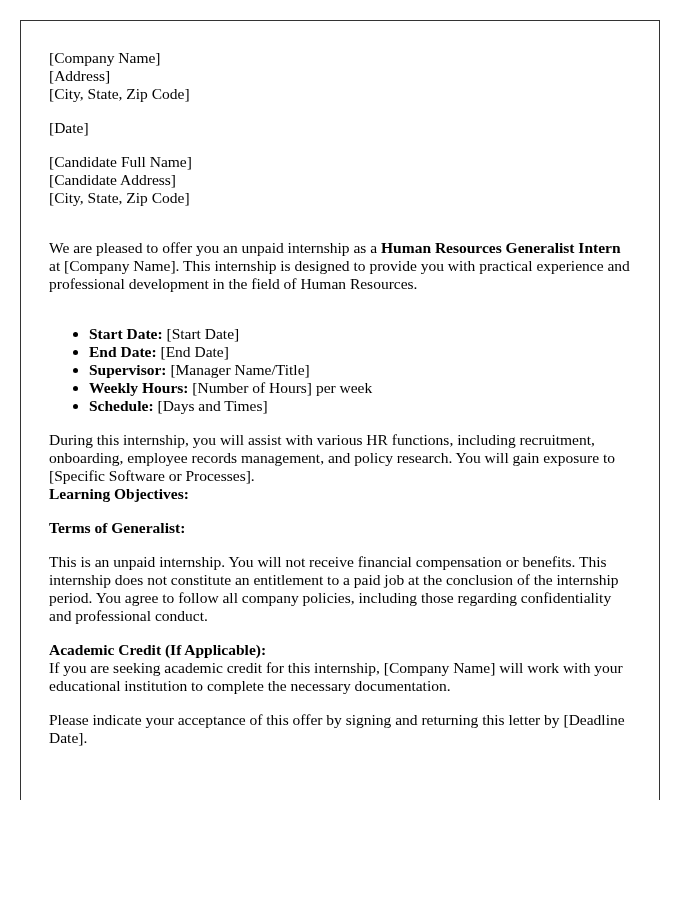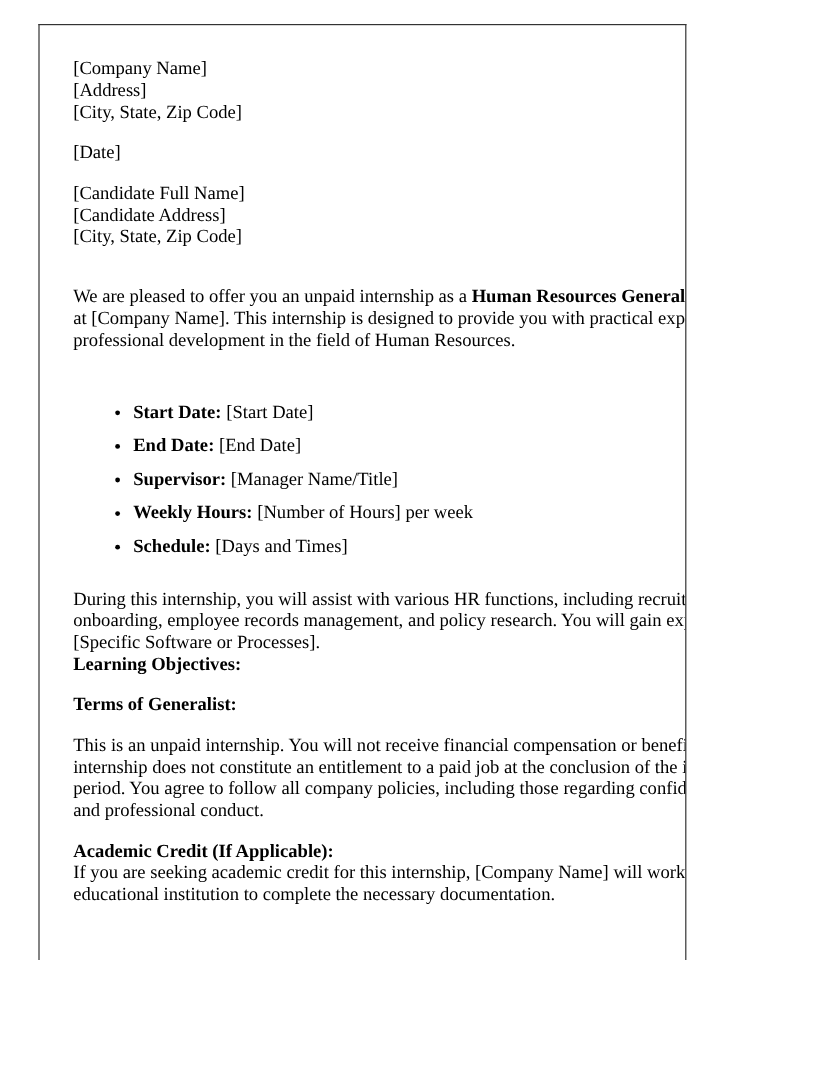--- a/index.html
+++ b/index.html
@@ -1,25 +1,25 @@
 <!DOCTYPE html>
 <html><head>
 <meta charset="utf-8">
 <style>
   html, body { margin: 0; padding: 0; background: #ffffff; }
   body { width: 700px; height: 900px; position: relative; overflow: hidden;
          font-family: "Liberation Serif", serif; font-size: 15.5px; color: #000; }
-  .page { position: absolute; left: 32px; top: 20px; width: 540px; height: 780px;
+  .page { position: absolute; left: 20px; top: 20px; width: 640px; height: 780px;
           border: 1px solid #333; border-bottom: none; box-sizing: border-box; overflow: hidden; }
   .content { position: absolute; left: 28px; top: 28px; width: 585px; line-height: 18px; }
   .line { display: block; }
   .gap { height: 16px; }
   b { font-weight: bold; }
   ul { margin: 0; padding-left: 40px; }
-  li { margin: 10px; }
+  li { margin: 0; }
   p { margin: 0; }
 </style>
 </head>
 <body>
 
 <div class="page">
   <div class="content">
     <div>
       <span class="line">[Company Name]</span>
       <span class="line">[Address]</span>
@@ -49,14 +49,15 @@
     <p>During this internship, you will assist with various HR functions, including recruitment, onboarding, employee records management, and policy research. You will gain exposure to [Specific Software or Processes].</p>
     <p><b>Learning Objectives:</b></p>
     <div class="gap"></div>
     <p><b>Terms of Generalist:</b></p>
     <div class="gap"></div>
     <p>This is an unpaid internship. You will not receive financial compensation or benefits. This internship does not constitute an entitlement to a paid job at the conclusion of the internship period. You agree to follow all company policies, including those regarding confidentiality and professional conduct.</p>
     <div class="gap"></div>
     <p><b>Academic Credit (If Applicable):</b></p>
     <p>If you are seeking academic credit for this internship, [Company Name] will work with your educational institution to complete the necessary documentation.</p>
     <div class="gap"></div>
+    <p>Please indicate your acceptance of this offer by signing and returning this letter by [Deadline Date].</p>
   </div>
 </div>
 
 </body></html>

